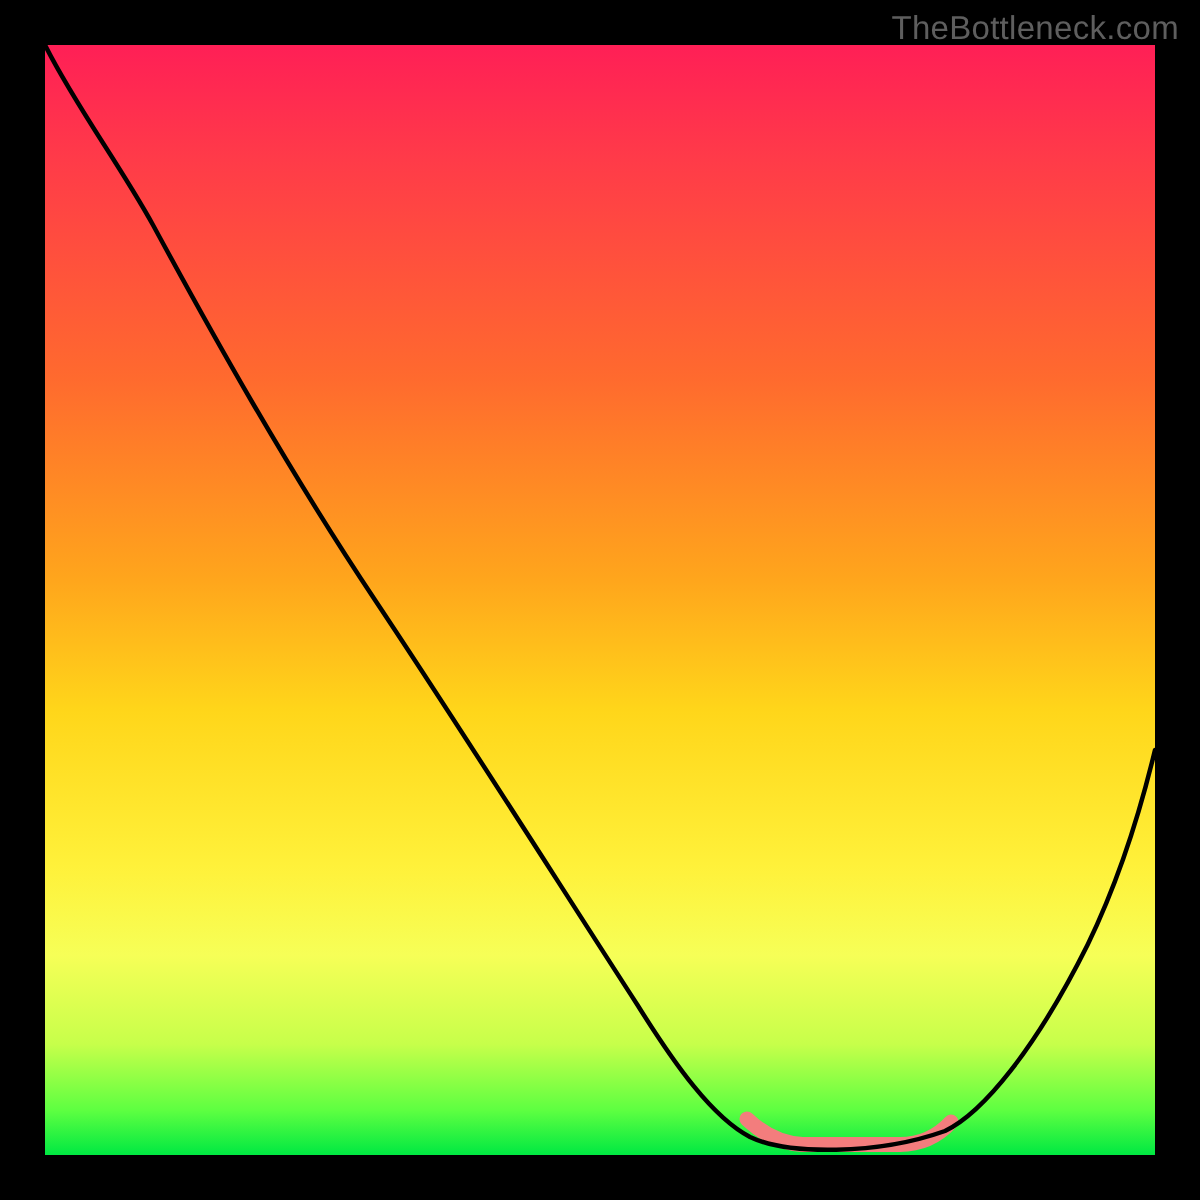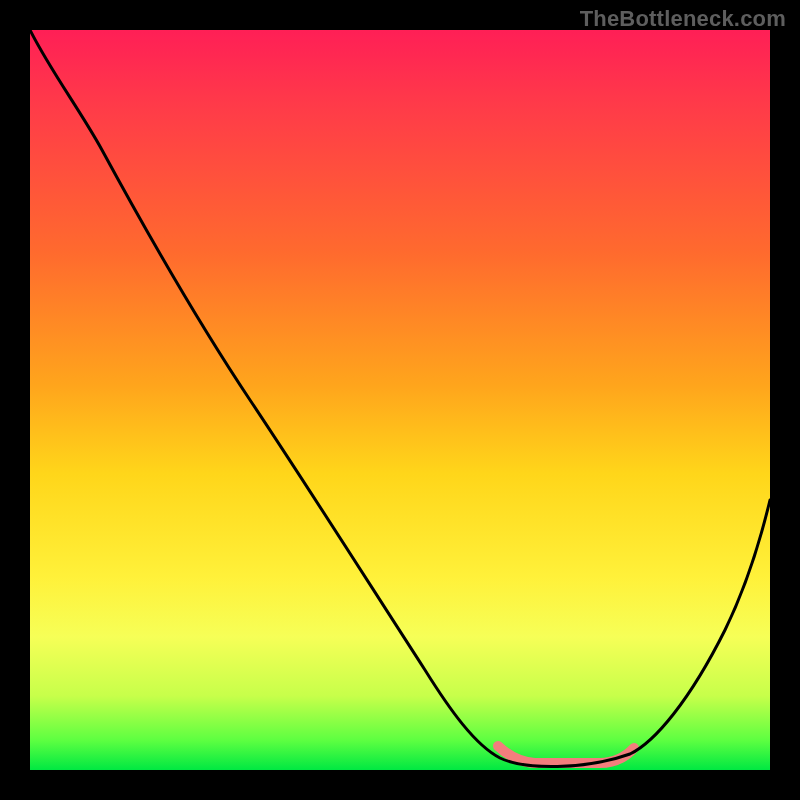--- a/index.html
+++ b/index.html
@@ -16,21 +16,21 @@
     width: 800px;
     height: 800px;
     background: #000;
   }
   .watermark {
     position: absolute;
     top: 6px;
     right: 14px;
     color: #5e5e5e;
     font-size: 22px;
-    font-weight: 700;
+    font-weight: 400;
     letter-spacing: 0.2px;
     z-index: 10;
   }
   .plot-area {
     position: absolute;
     left: 30px;
     top: 30px;
     width: 740px;
     height: 740px;
     overflow: hidden;

